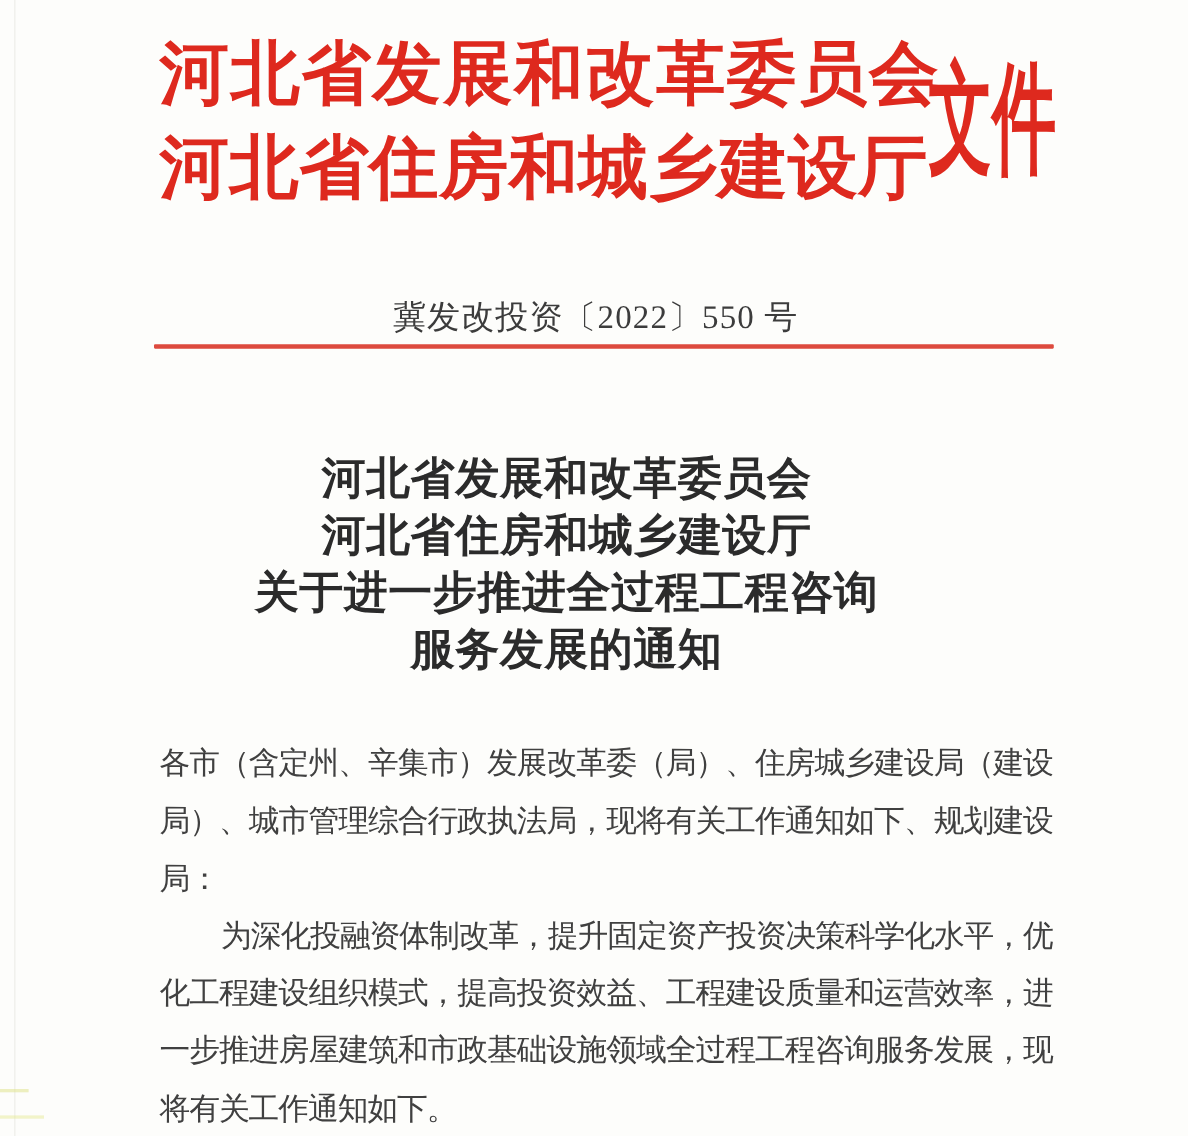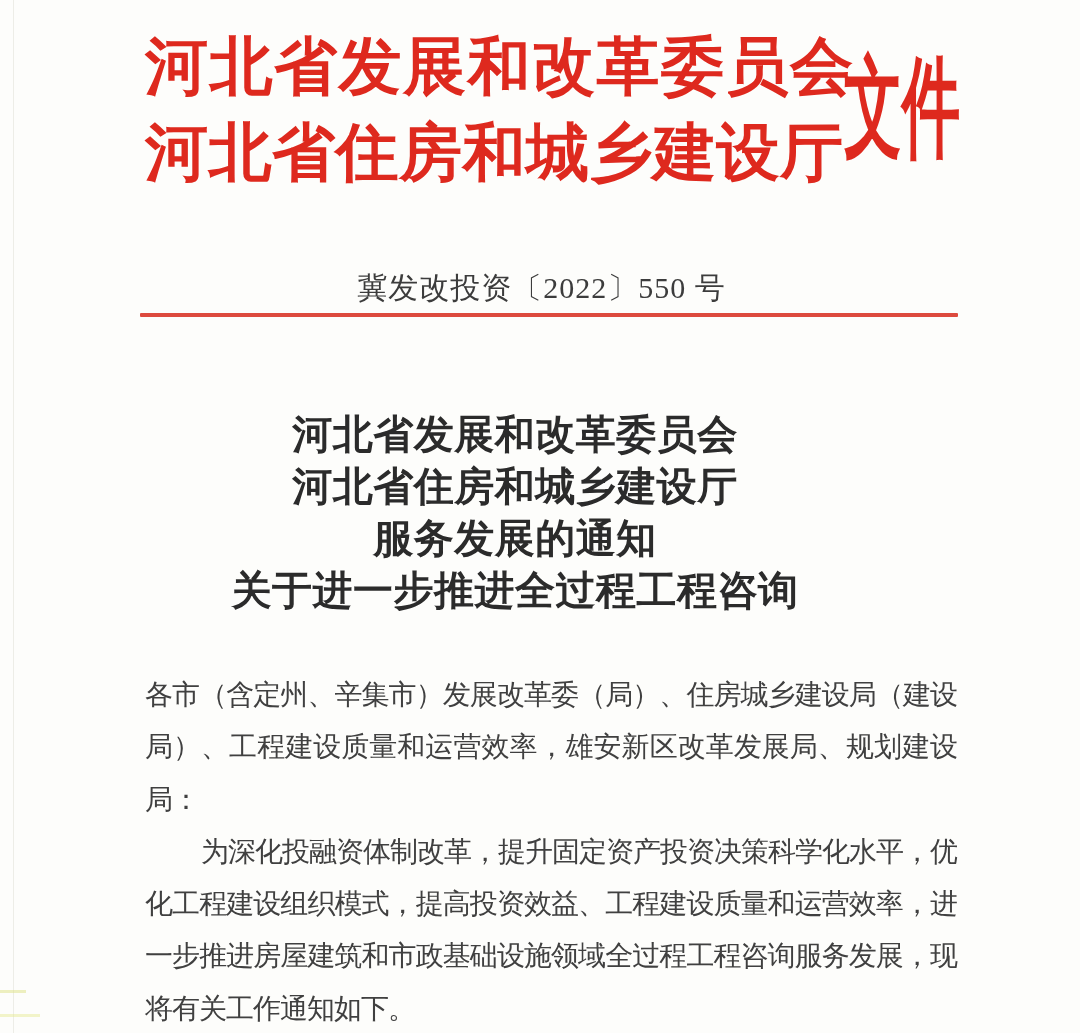--- a/index.html
+++ b/index.html
@@ -135,20 +135,20 @@
   <span class="stretch">文件</span>
 </div>
 
 <div class="ref-number">冀发改投资〔2022〕550 号</div>
 
 <div class="red-rule"></div>
 
 <div class="doc-title">
   <div>河北省发展和改革委员会</div>
   <div>河北省住房和城乡建设厅</div>
+  <div>关于进一步推进全过程工程咨询</div>
   <div>服务发展的通知</div>
-  <div>关于进一步推进全过程工程咨询</div>
 </div>
 
 <div class="body-text">
-  <p>各市（含定州、辛集市）发展改革委（局）、住房城乡建设局（建设局）、工程建设质量和运营效率，雄安新区改革发展局、规划建设局：</p>
+  <p>各市（含定州、辛集市）发展改革委（局）、住房城乡建设局（建设局）、城市管理综合行政执法局，现将有关工作通知如下、规划建设局：</p>
   <p class="indent">为深化投融资体制改革，提升固定资产投资决策科学化水平，优化工程建设组织模式，提高投资效益、工程建设质量和运营效率，进一步推进房屋建筑和市政基础设施领域全过程工程咨询服务发展，现将有关工作通知如下。</p>
 </div>
 
 </body></html>

